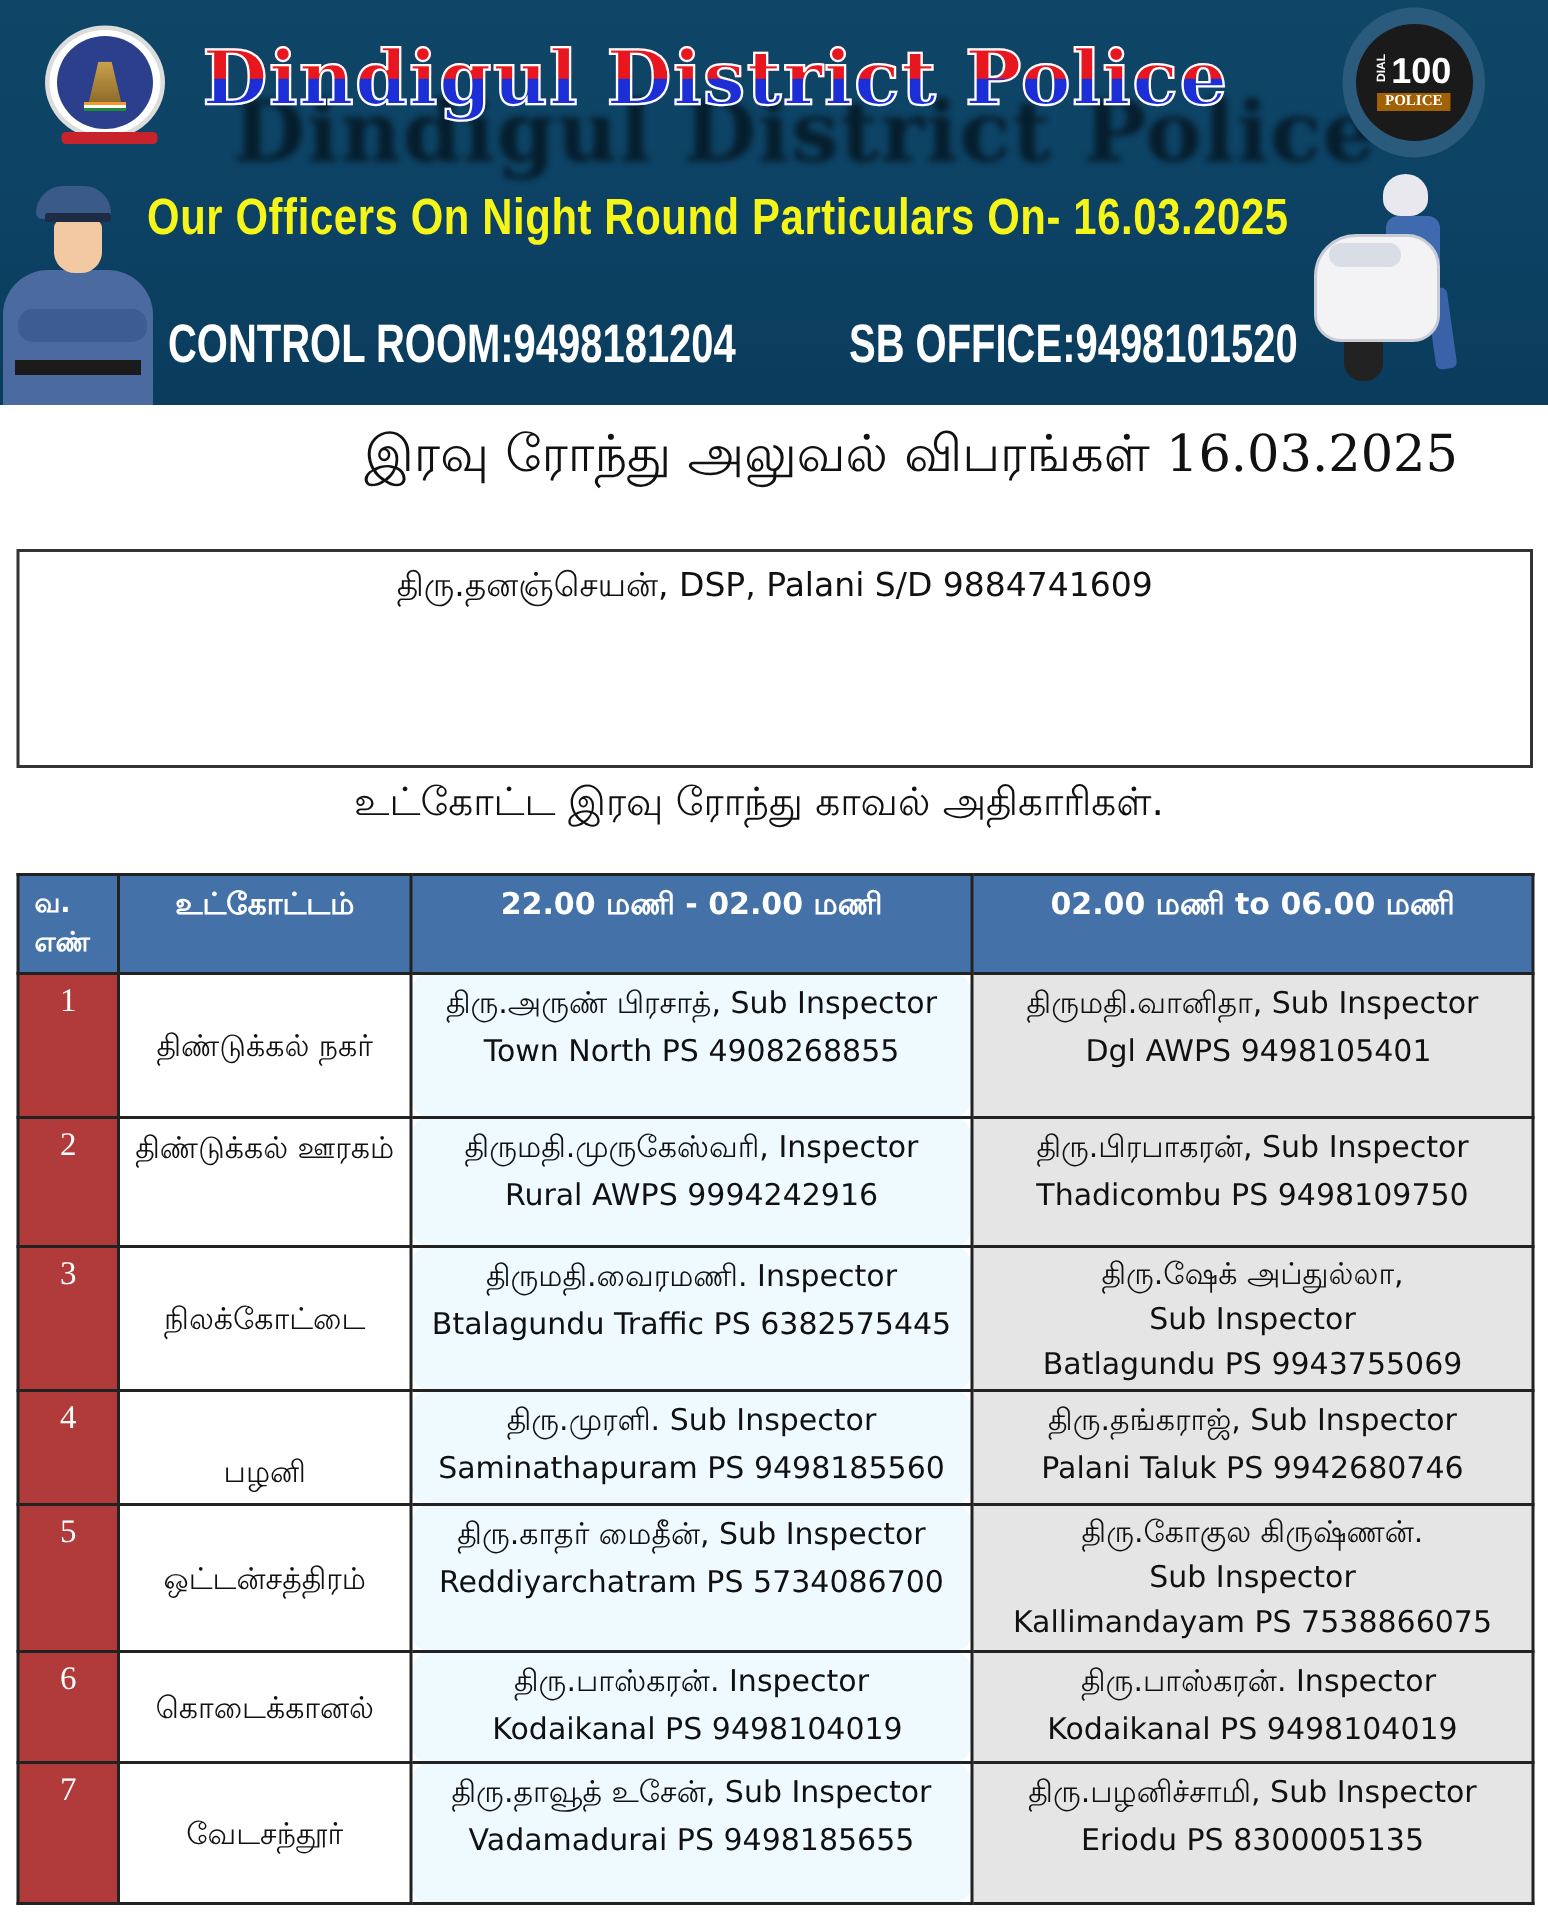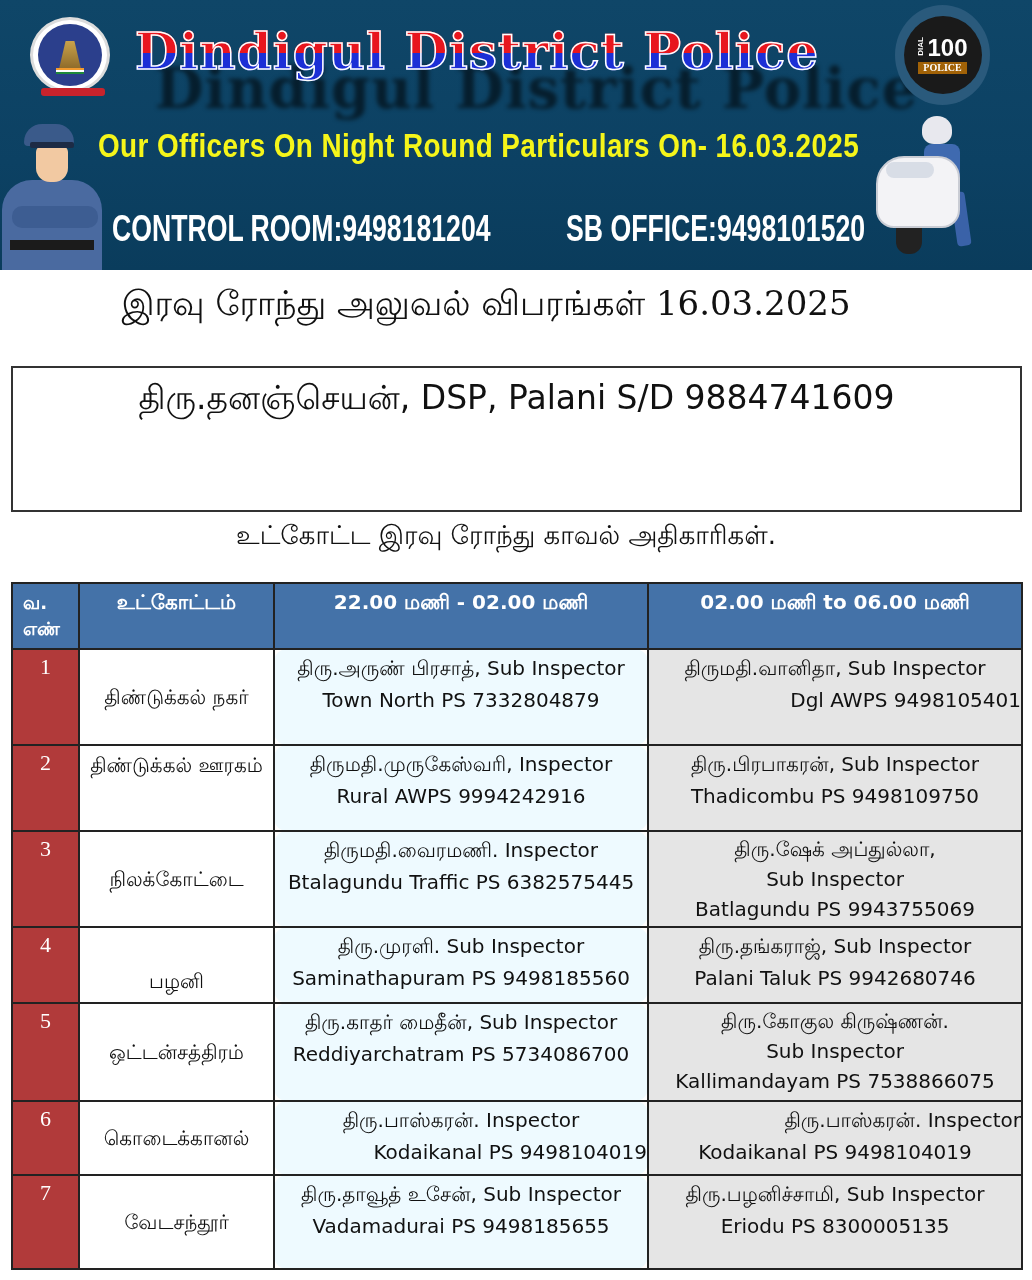--- a/index.html
+++ b/index.html
@@ -40,37 +40,37 @@
   
   .bike { position: absolute; left: 872px; top: 112px; width: 130px; height: 145px; }
   .rider-helmet { position: absolute; left: 50px; top: 4px; width: 30px; height: 28px; background: #e8e8ee; border-radius: 50% 50% 40% 40%; }
   .rider-body { position: absolute; left: 52px; top: 32px; width: 36px; height: 56px; background: #3f6ab0; border-radius: 8px; }
   .rider-leg { position: absolute; left: 82px; top: 80px; width: 14px; height: 54px; background: #3a62a8; border-radius: 4px; transform: rotate(-8deg); }
   .bike-body { position: absolute; left: 4px; top: 44px; width: 84px; height: 72px; background: #f3f3f6; border-radius: 28px 22px 18px 18px; border: 2px solid #c9ccd4; }
   .bike-wind { position: absolute; left: 14px; top: 50px; width: 48px; height: 16px; background: #d8dde6; border-radius: 10px; }
   .bike-wheel { position: absolute; left: 24px; top: 104px; width: 26px; height: 38px; background: #222; border-radius: 12px; }
 
   
-  .h1 { position: absolute; left: 0; top: 283px; width: 972px; text-align: center; font-family: "DejaVu Serif", serif; font-size: 34px; color: #111; white-space: nowrap; }
+  .h1 { position: absolute; left: 0; top: 283px; width: 972px; text-align: right; font-family: "DejaVu Serif", serif; font-size: 34px; color: #111; white-space: nowrap; }
   .box { position: absolute; left: 11px; top: 366px; width: 1011px; height: 146px; border: 2px solid #333; }
   .box-head { height: 70px; background: #4472a8; color: #fff; font-family: "DejaVu Sans", sans-serif; font-weight: bold; font-size: 24px; display: flex; align-items: center; justify-content: center; border-bottom: 2px solid #333; }
-  .box-body { height: 72px; display: flex; justify-content: center; padding-top: 10px; font-family: "DejaVu Sans", sans-serif; font-size: 33px; color: #111; }
+  .box-body { height: 72px; display: flex; justify-content: center; padding-top: 10px; font-family: "DejaVu Sans", sans-serif; font-size: 22px; color: #111; }
   .h2 { position: absolute; left: 0; top: 520px; width: 1012px; text-align: center; font-family: "DejaVu Sans", sans-serif; font-size: 26px; color: #111; white-space: nowrap; }
 
   
   table.grid { position: absolute; left: 11px; top: 582px; width: 1010px; border-collapse: collapse; table-layout: fixed; }
   table.grid th, table.grid td { border: 2px solid #222; }
   table.grid th { background: #4472a8; color: #fff; font-weight: bold; font-size: 20px; height: 66px; vertical-align: top; padding-top: 6px; font-family: "DejaVu Sans", sans-serif; }
   table.grid th.sno { text-align: left; padding-left: 10px; font-size: 18px; line-height: 26px; }
   td.num { background: #b13a3a; color: #fff; font-family: "Liberation Serif", serif; font-size: 22px; text-align: center; vertical-align: top; padding-top: 4px; }
   td.sub { background: #fff; text-align: center; vertical-align: middle; font-size: 20px; color: #111; padding: 0 6px; line-height: 30px; margin-left: 40px; }
   td.c1 { background: #eefaff; text-align: center; vertical-align: top; font-size: 20px; color: #111; line-height: 32px; padding-top: 2px; border-radius: 13px; }
   td.c2 { background: #e5e5e5; text-align: center; vertical-align: top; font-size: 20px; color: #111; line-height: 32px; padding-top: 2px; margin-left: 32px; }
   .line { display: block; white-space: nowrap; }
-  .left { text-align: right; padding-left: 8px; }
+  .left { text-align: center; padding-left: 8px; }
 </style>
 </head>
 <body>
 
 <div class="banner">
   <div class="logo">
     <div class="logo-inner">
       <div class="logo-temple"></div>
       <div class="logo-flag"></div>
     </div>
@@ -134,21 +134,21 @@
       <th>22.00 மணி - 02.00 மணி</th>
       <th>02.00 மணி to 06.00 மணி</th>
     </tr>
   </thead>
   <tbody>
     <tr style="height:96px">
       <td class="num">1</td>
       <td class="sub">திண்டுக்கல் நகர்</td>
       <td class="c1">
           <span class="line">திரு.அருண் பிரசாத்,  Sub Inspector</span>
-          <span class="line">Town North  PS  7332804879</span>
+          <span class="line">Town North  PS  4908268855</span>
         </td>
       <td class="c2">
           <span class="line">திருமதி.வானிதா,    Sub  Inspector</span>
           <span class="line left">Dgl  AWPS  9498105401</span>
         </td>
     </tr>
     <tr style="height:86px">
       <td class="num">2</td>
       <td class="sub" style="vertical-align:top;padding-top:4px">திண்டுக்கல் ஊரகம்</td>
       <td class="c1">

